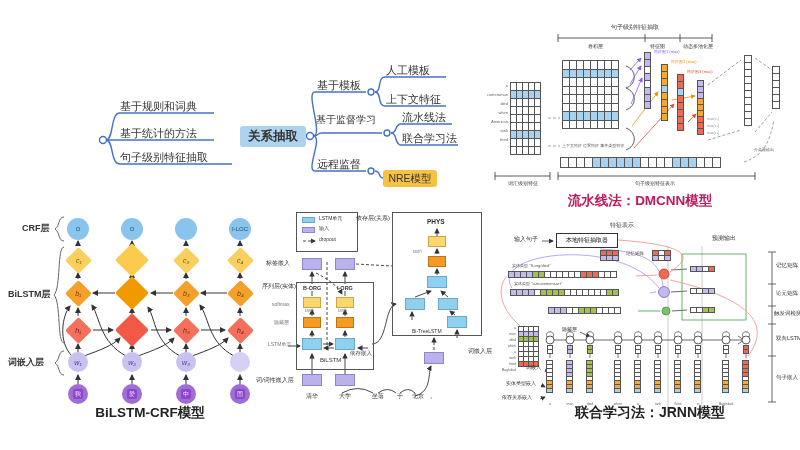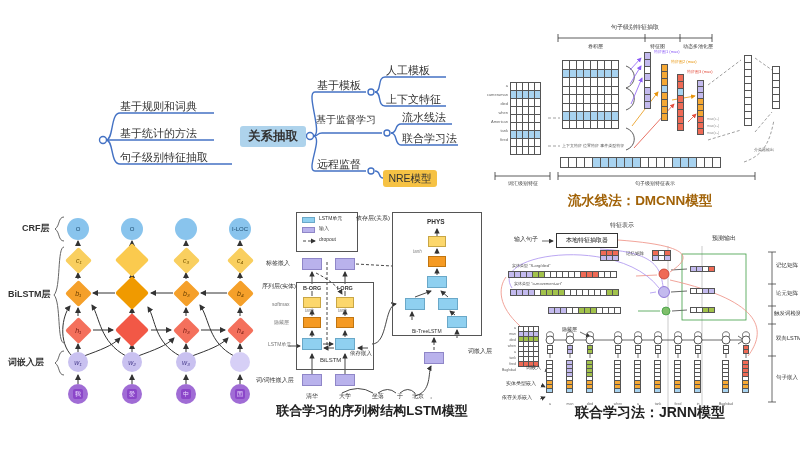--- a/index.html
+++ b/index.html
@@ -628,21 +628,21 @@
   <div class="L" style="left:654px;top:50px;font-size:4px;color:#8b5cf6;">特征图1 (max)</div>
   <div class="L" style="left:671px;top:60px;font-size:4px;color:#e8950c;">特征图2 (max)</div>
   <div class="L" style="left:687px;top:70px;font-size:4px;color:#e34f3f;">特征图3 (max)</div>
   <div class="L" style="left:707px;top:118px;font-size:3.5px;color:#999;">max(c₁)</div>
   <div class="L" style="left:707px;top:125px;font-size:3.5px;color:#999;">max(c₂)</div>
   <div class="L" style="left:707px;top:132px;font-size:3.5px;color:#999;">max(c₃)</div>
   <div class="L" style="left:562px;top:144px;font-size:4px;color:#555;">上下文特征  位置特征  事件类型特征</div>
   <div class="L ctr" style="left:490px;top:181px;width:66px;font-size:5px;">词汇级别特征</div>
   <div class="L ctr" style="left:600px;top:181px;width:110px;font-size:5px;">句子级别特征表示</div>
   <div class="L" style="left:754px;top:148px;font-size:4px;color:#666;">分类器输出</div>
-  <div class="L bold ctr" style="left:540px;top:194px;width:200px;font-size:13.5px;color:#a16207;">流水线法：DMCNN模型</div>
+  <div class="L bold ctr" style="left:540px;top:194px;width:200px;font-size:13.5px;color:#be185d;">流水线法：DMCNN模型</div>
 
   <div class="L bold" style="left:22px;top:224px;font-size:9px;">CRF层</div>
   <div class="L bold" style="left:8px;top:290px;font-size:9px;">BiLSTM层</div>
   <div class="L bold" style="left:8px;top:358px;font-size:9px;">词嵌入层</div>
 
   <div class="circ" style="left:67px;top:218px;width:22px;height:22px;background:#89c4ed;font-size:6px;color:#1a4a6e;">
       <span>O</span>
     </div>
   <div class="circ" style="left:121px;top:218px;width:22px;height:22px;background:#89c4ed;font-size:6px;color:#1a4a6e;">
       <span>O</span>
@@ -711,20 +711,21 @@
     </div>
   <div class="circ" style="left:122px;top:384px;width:20px;height:20px;background:#a06cd5;">
       <span class="charin">爱</span>
     </div>
   <div class="circ" style="left:176px;top:384px;width:20px;height:20px;background:#a06cd5;">
       <span class="charin">中</span>
     </div>
   <div class="circ" style="left:230px;top:384px;width:20px;height:20px;background:#a06cd5;">
       <span class="charin">国</span>
     </div>
+  <div class="L bold ctr" style="left:50px;top:406px;width:200px;font-size:13.5px;color:#222;">BiLSTM-CRF模型</div>
 
   <div class="bx" style="left:296px;top:212px;width:62px;height:40px;border-color:#555;"></div>
   <div class="bx" style="left:302px;top:217px;width:13px;height:6px;background:#8fd0f0;border-color:#6aa8c8;"></div>
   <div class="L" style="left:319px;top:216px;font-size:5px;">LSTM单元</div>
   <div class="bx" style="left:302px;top:227px;width:13px;height:6px;background:#b9b2ec;border-color:#8f86c8;"></div>
   <div class="L" style="left:319px;top:226px;font-size:5px;">输入</div>
   <div class="L" style="left:319px;top:237px;font-size:5px;">dropout</div>
 
   <div class="L" style="left:266px;top:260px;font-size:6px;">标签嵌入</div>
   <div class="L" style="left:262px;top:283px;font-size:6px;">序列层(实体)</div>
@@ -766,21 +767,20 @@
   <div class="L" style="left:412px;top:329px;font-size:5px;">Bi-TreeLSTM</div>
   <div class="L" style="left:350px;top:350px;font-size:5.5px;">依存嵌入</div>
   <div class="bx" style="left:424px;top:352px;width:20px;height:12px;background:#b9b2ec;border-color:#8f86c8;"></div>
 
   <div class="L" style="left:306px;top:393px;font-size:6px;">清华</div>
   <div class="L" style="left:339px;top:393px;font-size:6px;">大学</div>
   <div class="L" style="left:372px;top:393px;font-size:6px;">坐落</div>
   <div class="L" style="left:397px;top:393px;font-size:6px;">于</div>
   <div class="L" style="left:412px;top:393px;font-size:6px;">北京</div>
   <div class="L" style="left:430px;top:393px;font-size:6px;">。</div>
-  <div class="L bold ctr" style="left:262px;top:404px;width:220px;font-size:13px;color:#222;">联合学习的序列树结构LSTM模型</div>
 
   <div class="L" style="left:514px;top:236px;font-size:6px;">输入句子</div>
   <div class="bx" style="left:556px;top:233px;width:62px;height:15px;border-color:#333;font-size:6px;">
       <span>本地特征抽取器</span>
     </div>
   <div class="L" style="left:610px;top:222px;font-size:6px;">特征表示</div>
   <div class="L" style="left:712px;top:235px;font-size:6px;">预测输出</div>
 
   <div class="cg" style="left:600px;top:250px;--cw:7px;--ch:6px;">
       <div class="r">

